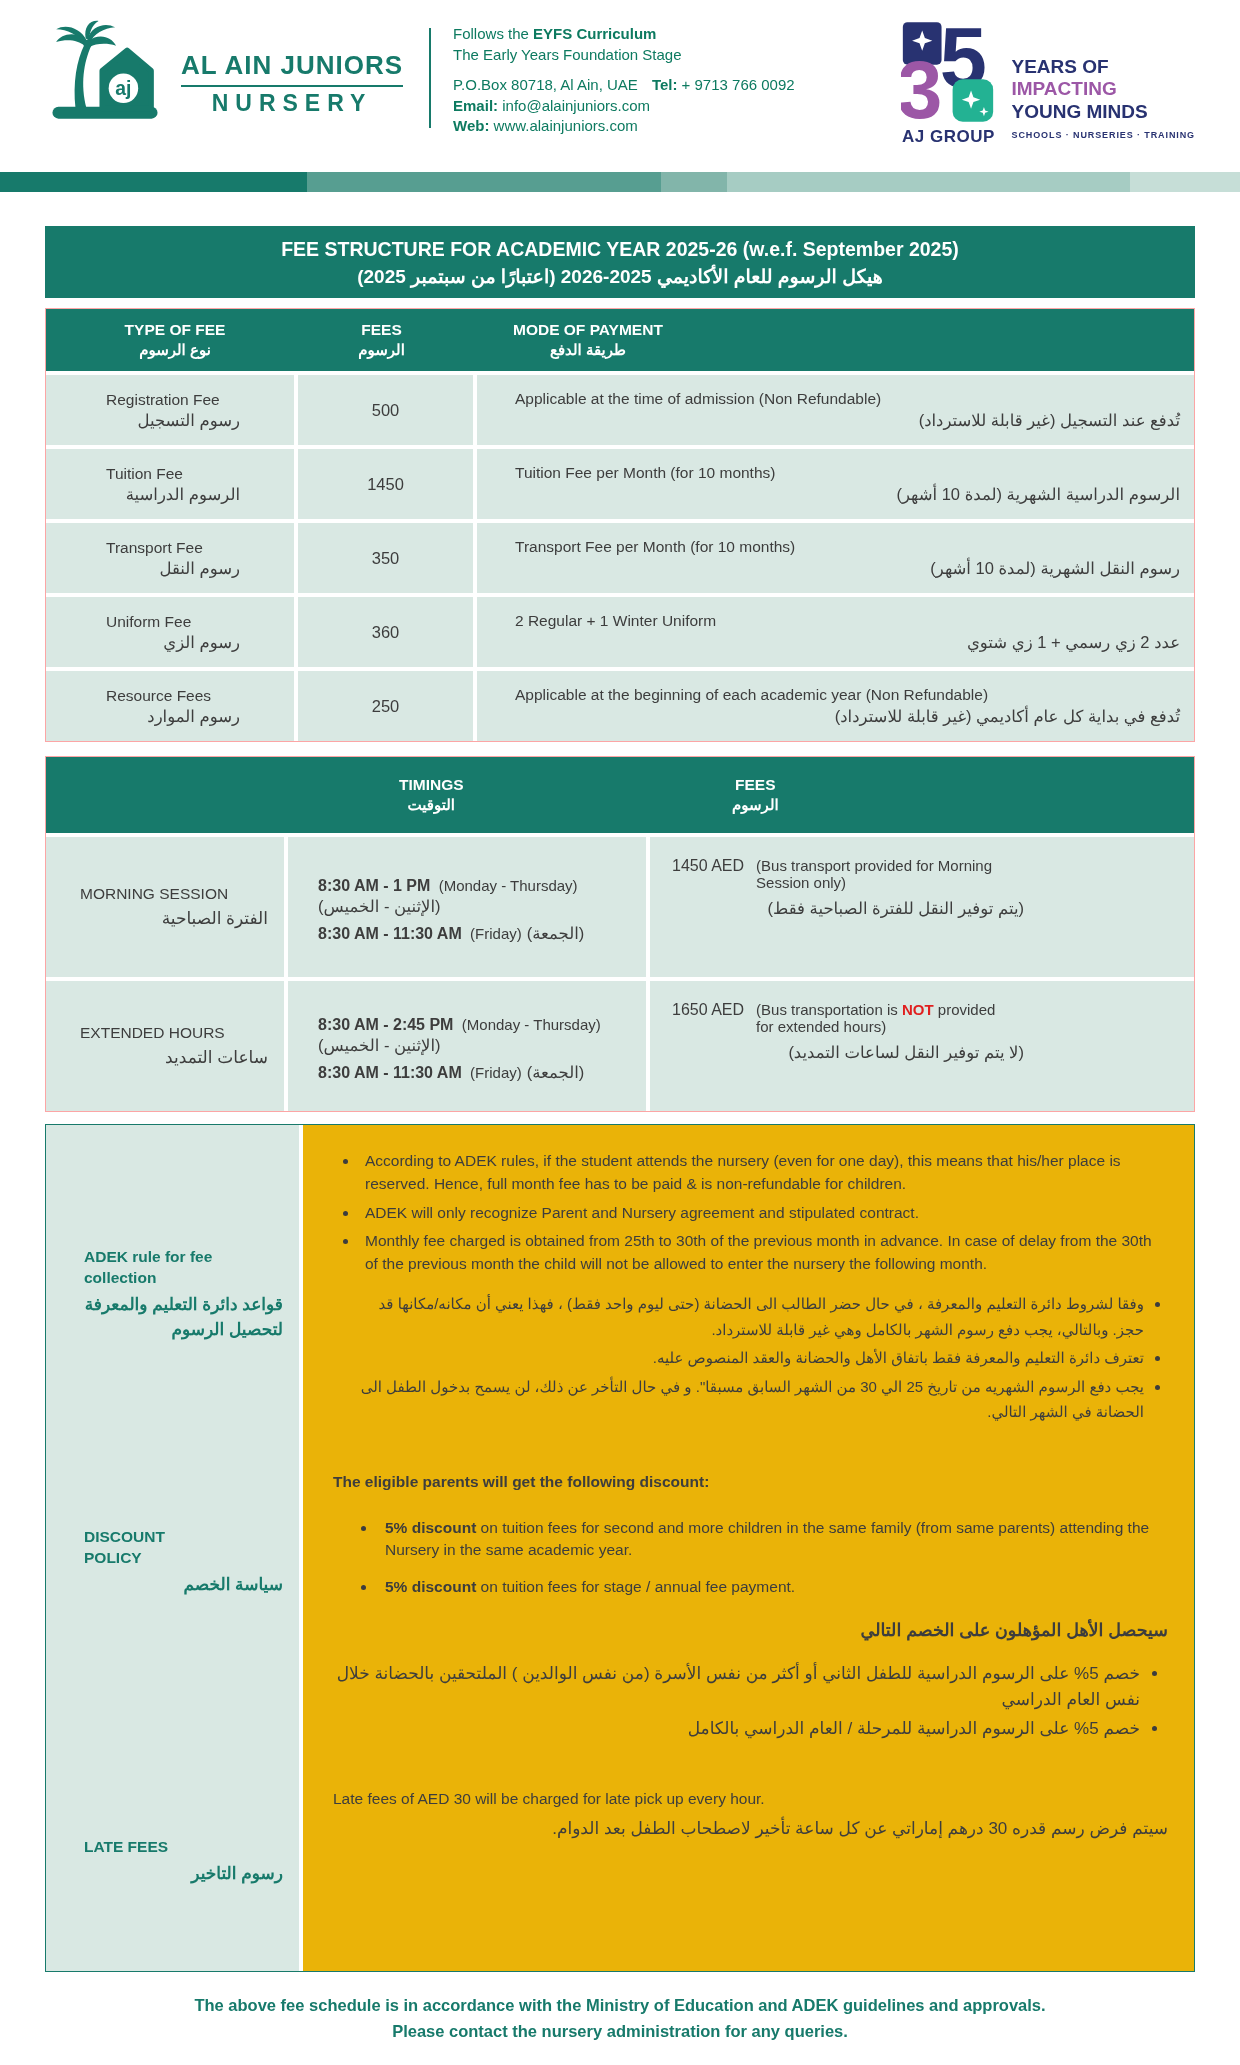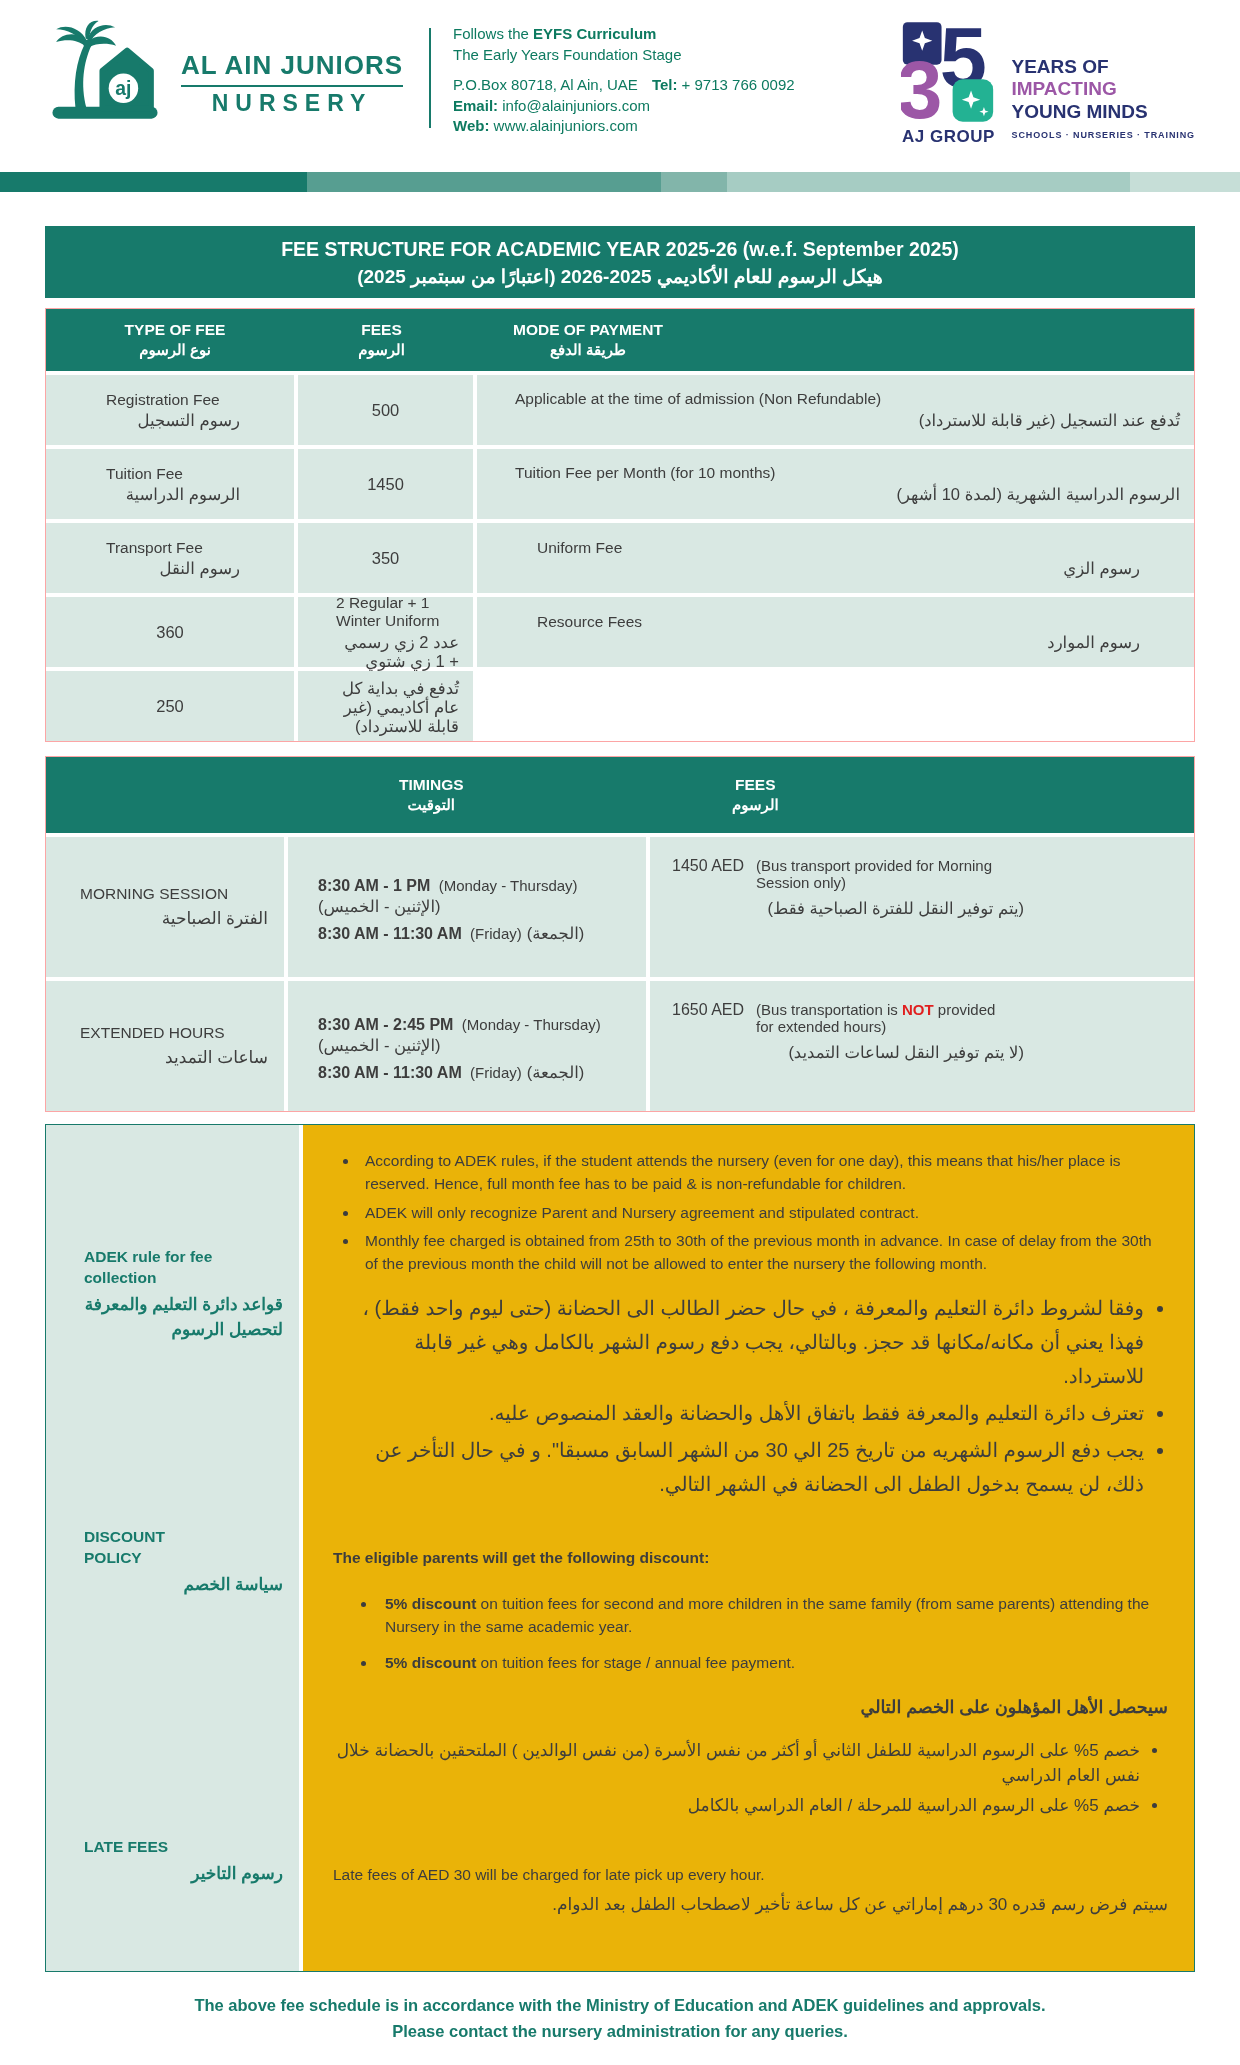--- a/index.html
+++ b/index.html
@@ -96,21 +96,21 @@
   .p-right { flex:1; background:#eab308; padding:24px 26px 0 30px; }
   .lbl { position:absolute; left:38px; right:16px; color:#177a6b; font-weight:bold; }
   .lbl .en { font-size:15.5px; line-height:1.35; }
   .lbl .ar { direction:rtl; text-align:right; font-size:17px; line-height:1.5; margin-top:3px; }
   .lbl-adek { top:122px; }
   .lbl-discount { top:402px; }
   .lbl-late { top:712px; }
 
   ul.en-list { margin:0; padding-left:26px; font-size:15.5px; line-height:1.5; }
   ul.en-list li { margin-bottom:5px; padding-left:6px; }
-  ul.ar-list { direction:rtl; margin:16px 0 0; padding:0 24px 0 10px; font-size:20px; line-height:1.7; }
+  ul.ar-list { direction:rtl; margin:16px 0 0; padding:0 24px 0 10px; font-size:15px; line-height:1.7; }
   ul.ar-list li { margin-bottom:3px; }
   .d-intro { font-weight:bold; font-size:15.5px; margin-top:48px; }
   ul.d-en { margin:26px 0 0; padding-left:44px; font-size:15.5px; line-height:1.45; }
   ul.d-en li { margin-bottom:14px; padding-left:8px; }
   .d-intro-ar { direction:rtl; text-align:right; font-weight:bold; font-size:17.5px; margin-top:22px; }
   ul.d-ar { direction:rtl; margin:20px 0 0; padding:0 28px 0 0; font-size:17px; line-height:1.5; }
   ul.d-ar li { margin-bottom:4px; }
   .late-en { margin-top:48px; font-size:15.5px; }
   .late-ar { direction:rtl; text-align:right; font-size:17px; margin-top:10px; }
 
@@ -229,37 +229,42 @@
         <div class="cell cell-mode">
           <div class="en">Tuition Fee per Month (for 10 months)</div>
           <div class="ar">الرسوم الدراسية الشهرية (لمدة 10 أشهر)</div>
         </div>
 
         <div class="cell cell-type">
           <div class="en">Transport Fee</div>
           <div class="ar">رسوم النقل</div>
         </div>
         <div class="cell cell-fee">350</div>
+        <div class="cell cell-mode">
+          <div class="en">Transport Fee per Month (for 10 months)</div>
+          <div class="ar">رسوم النقل الشهرية (لمدة 10 أشهر)</div>
+        </div>
 
         <div class="cell cell-type">
           <div class="en">Uniform Fee</div>
           <div class="ar">رسوم الزي</div>
         </div>
         <div class="cell cell-fee">360</div>
         <div class="cell cell-mode">
           <div class="en">2 Regular + 1 Winter Uniform</div>
           <div class="ar">عدد 2 زي رسمي + 1 زي شتوي</div>
         </div>
 
         <div class="cell cell-type">
           <div class="en">Resource Fees</div>
           <div class="ar">رسوم الموارد</div>
         </div>
         <div class="cell cell-fee">250</div>
         <div class="cell cell-mode">
+          <div class="en">Applicable at the beginning of each academic year (Non Refundable)</div>
           <div class="ar">تُدفع في بداية كل عام أكاديمي (غير قابلة للاسترداد)</div>
         </div>
       </div>
     </div>
 
     <div class="tbl time-tbl">
       <div class="tbl-head tt-head">
         <div></div>
         <div class="hgroup hg-tim">
           <div class="h-en">TIMINGS</div>

